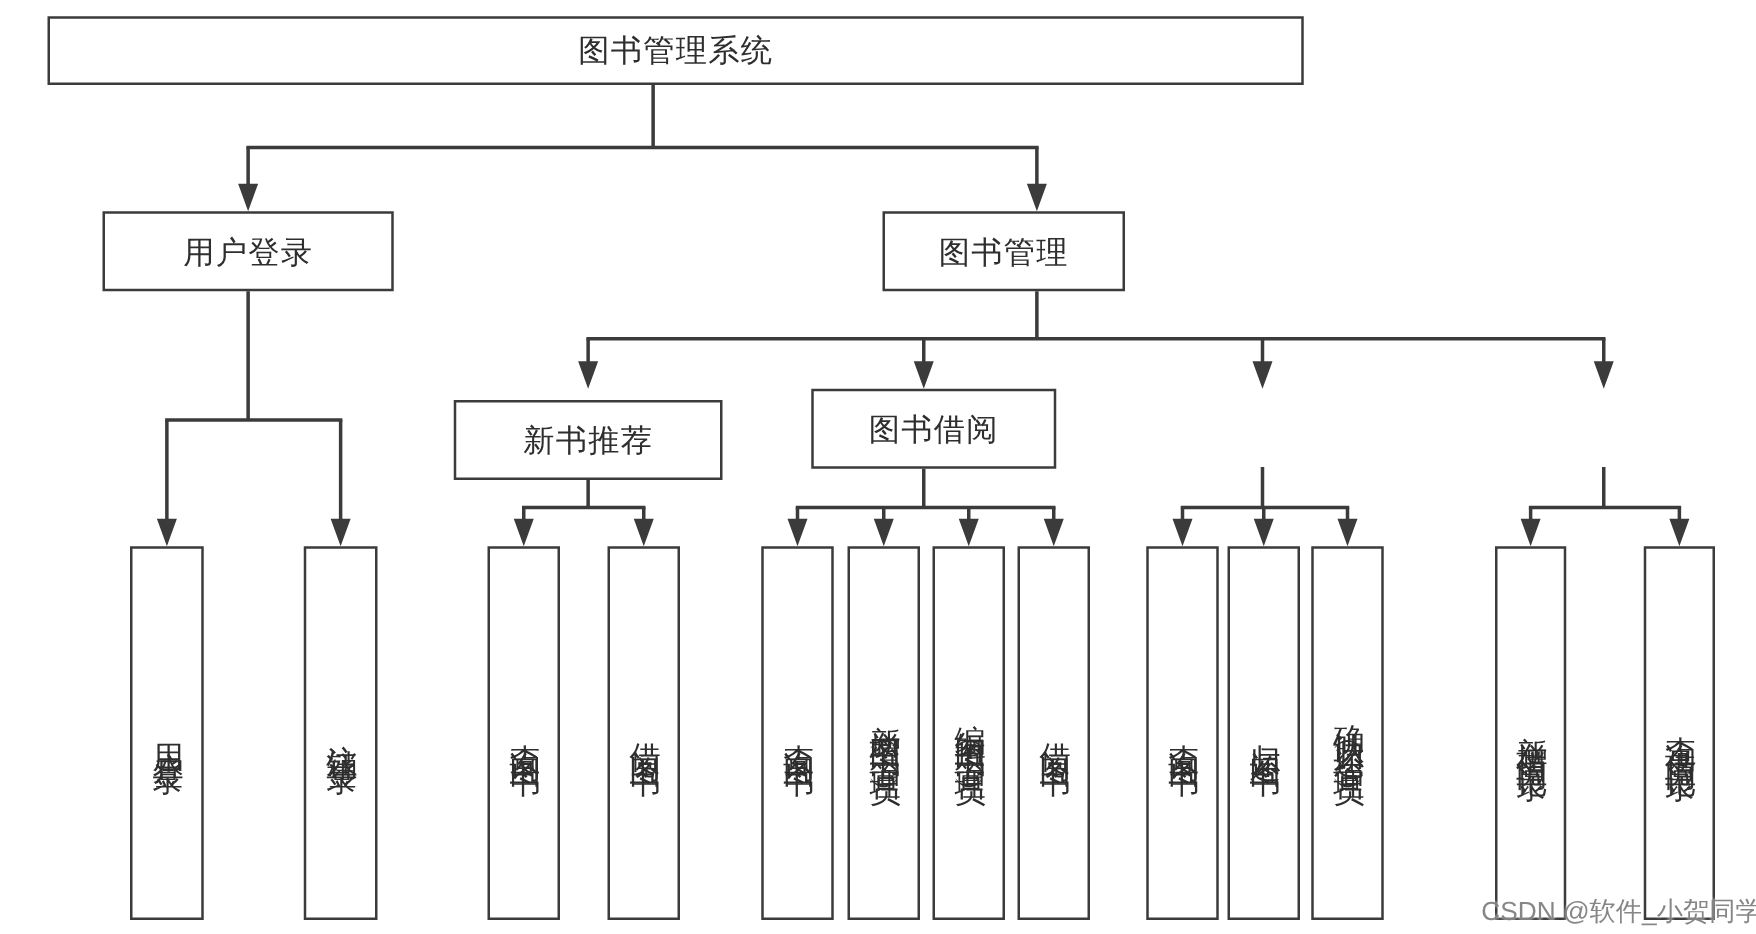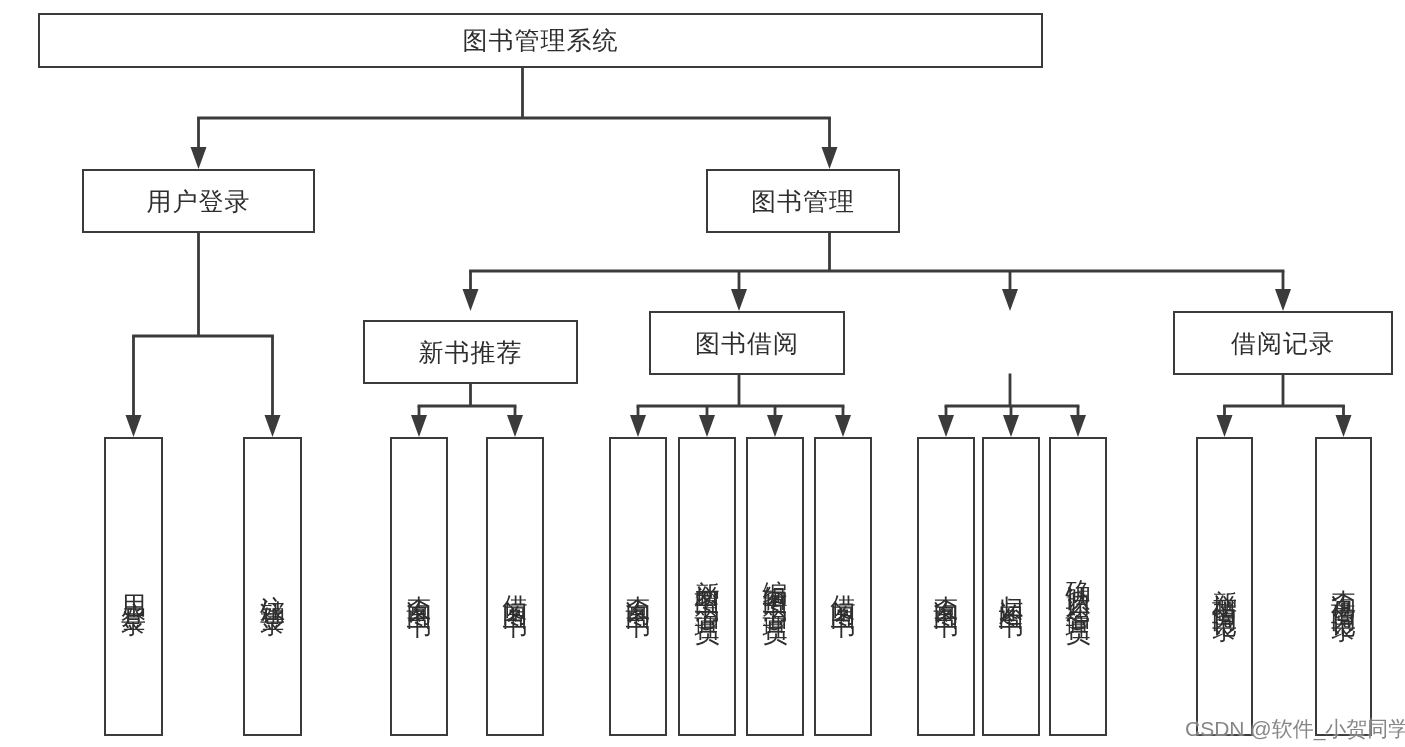--- a/index.html
+++ b/index.html
@@ -73,23 +73,20 @@
   <div class="node" style="left:706px; top:169px; width:194px; height:64px;">
     <span class="hlabel">图书管理</span>
   </div>
 
   <div class="node" style="left:363px; top:320px; width:215px; height:64px;">
     <span class="hlabel">新书推荐</span>
   </div>
   <div class="node" style="left:633px; top:311px; width:196px; height:64px;margin-left:16px;">
     <span class="hlabel">图书借阅</span>
   </div>
-  <div class="node" style="left:1173px; top:311px; width:220px; height:64px;">
-    <span class="hlabel">借阅记录</span>
-  </div>
 
   <div class="node" style="left:104px; top:437px; width:59px; height:299px;">
     <span class="vlabel">用户登录</span>
   </div>
   <div class="node" style="left:243px; top:437px; width:59px; height:299px;">
     <span class="vlabel">注销登录</span>
   </div>
 
   <div class="node" style="left:390px; top:437px; width:58px; height:299px;">
     <span class="vlabel">查询图书</span>

